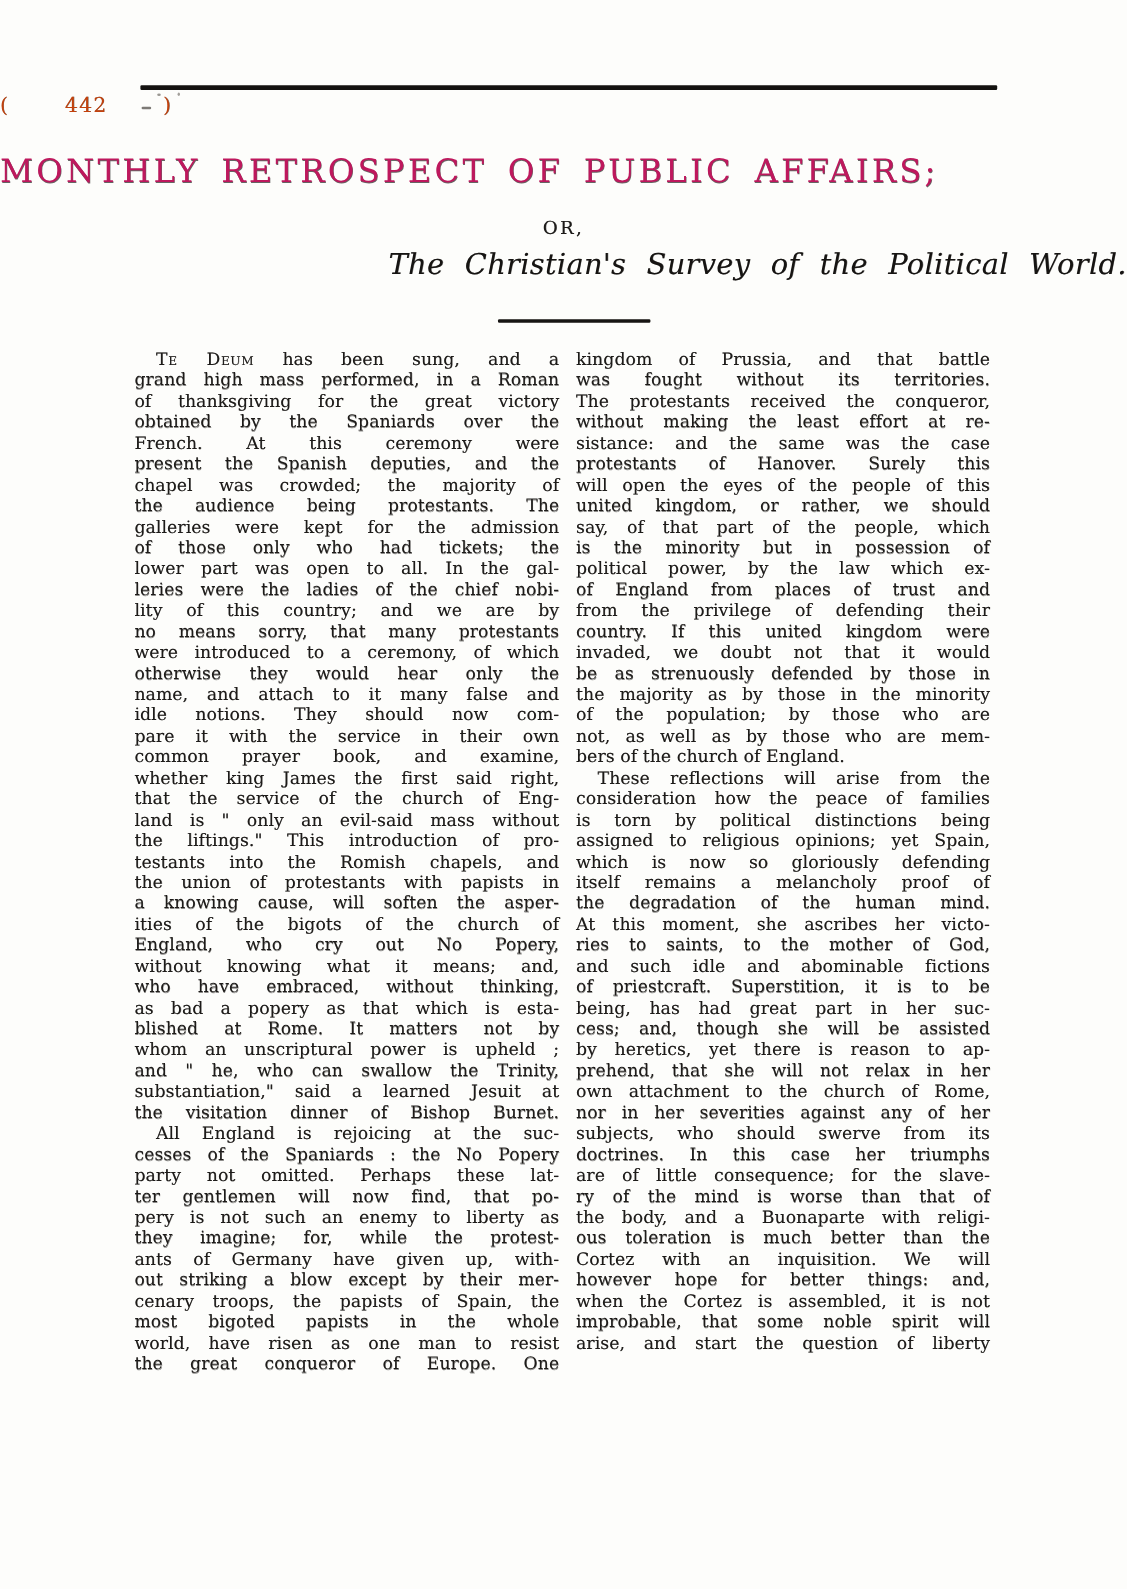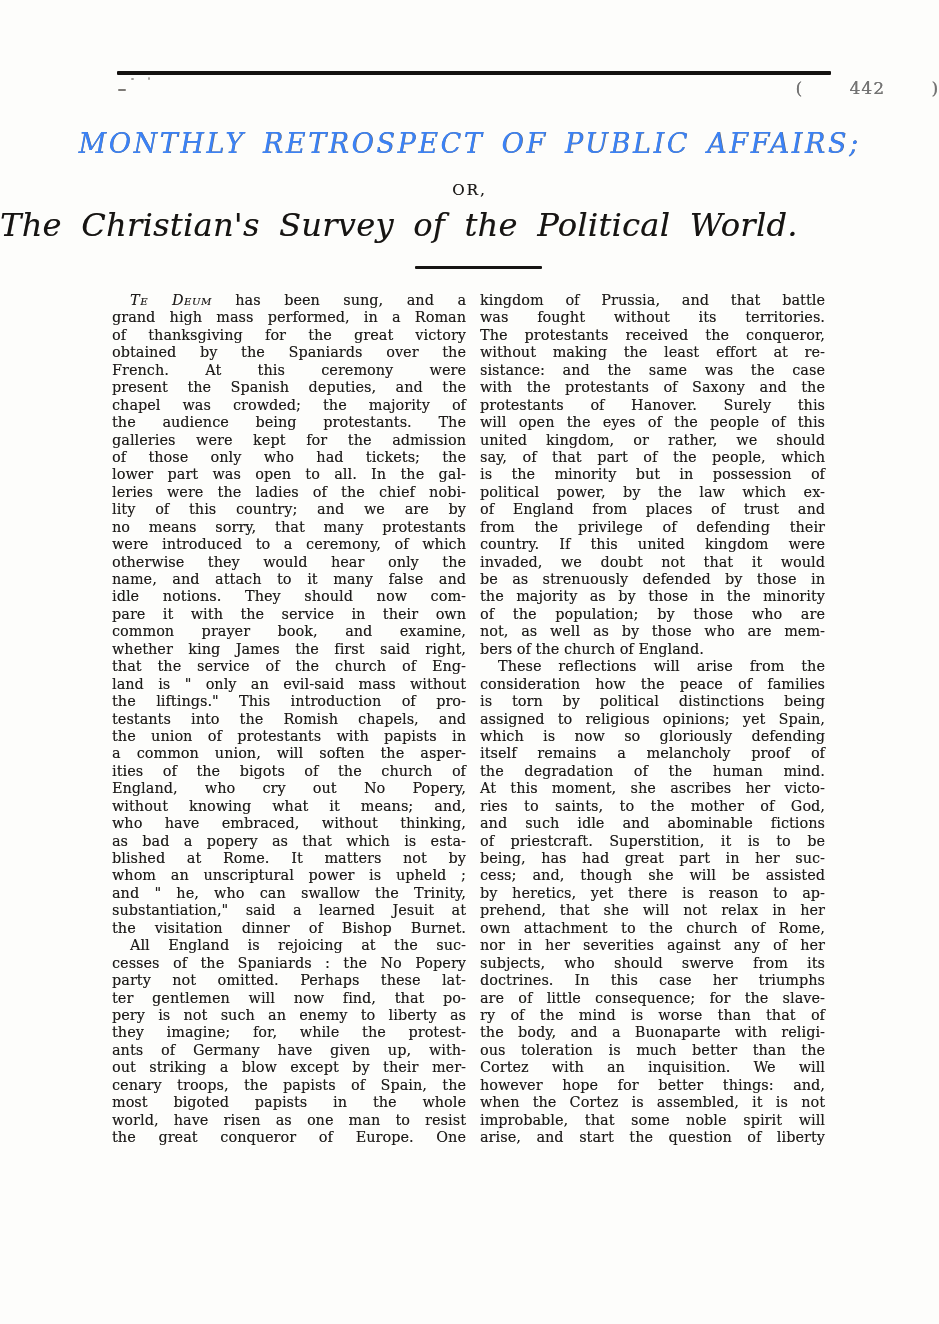--- a/index.html
+++ b/index.html
@@ -15,45 +15,43 @@
     width: 939px; height: 1324px;
     background: #fdfdfb;
   }
   .top-rule {
     position: absolute; left: 117px; top: 71px;
     width: 714px; height: 4px; background: #141210;
     border-radius: 1px;
   }
   .page-number {
     position: absolute; left: 0; top: 78px; width: 939px;
-    text-align: right;
+    text-align: left;
     font-size: 17px; word-spacing: 40px; letter-spacing: 1px;
-    color: #737373;
+    color: #c2410c;
     text-shadow: 0.3px 0.3px 0.4px rgba(30,28,26,0.55);
   }
   .main-title {
     position: absolute; left: 0; top: 128px; width: 939px;
-    text-align: center;
     font-size: 27px; letter-spacing: 2.6px; word-spacing: 6px;
-    color: #3b82f6;
+    color: #be185d;
     text-shadow: 0.4px 0.4px 0.5px rgba(22,20,18,0.65);
     white-space: nowrap;
-    font-style: italic;
   }
   .or-label {
     position: absolute; left: 0; top: 181px; width: 939px;
     text-align: center;
     font-size: 15px; letter-spacing: 2px;
     text-shadow: 0.3px 0.3px 0.4px rgba(22,20,18,0.6);
   }
   .subtitle {
     position: absolute; left: 0; top: 206px; width: 939px;
-    text-align: left;
+    text-align: right;
     font-style: italic;
-    font-size: 32px; word-spacing: 9px; letter-spacing: 0.3px;
+    font-size: 24px; word-spacing: 9px; letter-spacing: 0.3px;
     color: #161412;
     text-shadow: 0.3px 0.3px 0.4px rgba(22,20,18,0.5);
     white-space: nowrap;
   }
   .short-rule {
     position: absolute; left: 415px; top: 266px;
     width: 127px; height: 3px; background: #171513;
     border-radius: 1px;
   }
   .columns {
@@ -69,21 +67,21 @@
     line-height: 17.45px;
     text-align: justify;
     text-align-last: justify;
     letter-spacing: 0.1px;
     white-space: normal;
     height: 17.45px;
     overflow: visible;
   }
   .line.indent { padding-left: 18px; }
   .line.no-just { text-align-last: left; }
-  .sc { font-variant: small-caps; letter-spacing: 0.6px; font-style: italic; }
+  .sc { font-variant: small-caps; letter-spacing: 0.6px; }
   .artifact-dash {
     position: absolute; left: 118px; top: 89px;
     width: 8px; height: 2px; background: #7d7a76; border-radius: 1px;
   }
   .artifact-dot-1 {
     position: absolute; left: 131px; top: 78px;
     width: 3px; height: 2px; background: #9a9792; border-radius: 50%;
   }
   .artifact-dot-2 {
     position: absolute; left: 148px; top: 77px;
@@ -132,21 +130,21 @@
         <div class="line">name, and attach to it many false and</div>
         <div class="line">idle notions.  They should now com-</div>
         <div class="line">pare it with the service in their own</div>
         <div class="line">common prayer book, and examine,</div>
         <div class="line">whether king James the first said right,</div>
         <div class="line">that the service of the church of Eng-</div>
         <div class="line">land is " only an evil-said mass without</div>
         <div class="line">the liftings."  This introduction of pro-</div>
         <div class="line">testants into the Romish chapels, and</div>
         <div class="line">the union of protestants with papists in</div>
-        <div class="line">a common union, will soften the asper-</div>
+        <div class="line">a knowing cause, will soften the asper-</div>
         <div class="line">ities of the bigots of the church of</div>
         <div class="line">England, who cry out No Popery,</div>
         <div class="line">without knowing what it means; and,</div>
         <div class="line">who have embraced, without thinking,</div>
         <div class="line">as bad a popery as that which is esta-</div>
         <div class="line">blished at Rome.  It matters not by</div>
         <div class="line">whom an unscriptural power is upheld ;</div>
         <div class="line">and " he, who can swallow the Trinity,</div>
         <div class="line">substantiation," said a learned Jesuit at</div>
         <div class="line">the visitation dinner of Bishop Burnet.</div>
@@ -162,21 +160,20 @@
         <div class="line">most bigoted papists in the whole</div>
         <div class="line">world, have risen as one man to resist</div>
         <div class="line">the great conqueror of Europe.  One</div>
       </div>
     <div class="col col-right" id="col-1">
         <div class="line">kingdom of Prussia, and that battle</div>
         <div class="line">was fought without its territories.</div>
         <div class="line">The protestants received the conqueror,</div>
         <div class="line">without making the least effort at re-</div>
         <div class="line">sistance: and the same was the case</div>
-        <div class="line">with the protestants of Saxony and the</div>
         <div class="line">protestants of Hanover.  Surely this</div>
         <div class="line">will open the eyes of the people of this</div>
         <div class="line">united kingdom, or rather, we should</div>
         <div class="line">say, of that part of the people, which</div>
         <div class="line">is the minority but in possession of</div>
         <div class="line">political power, by the law which ex-</div>
         <div class="line">of England from places of trust and</div>
         <div class="line">from the privilege of defending their</div>
         <div class="line">country.  If this united kingdom were</div>
         <div class="line">invaded, we doubt not that it would</div>

